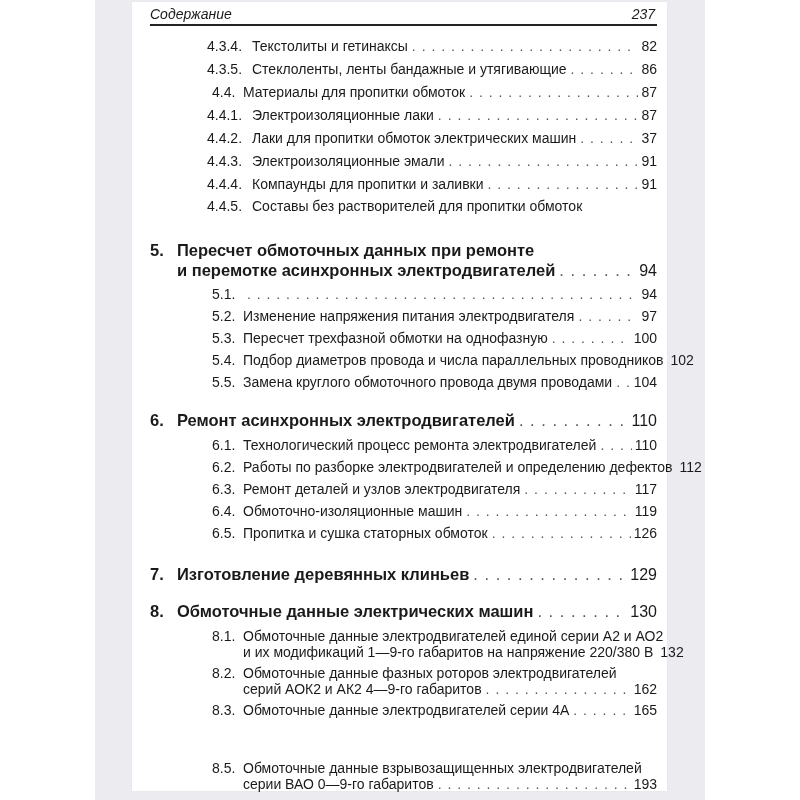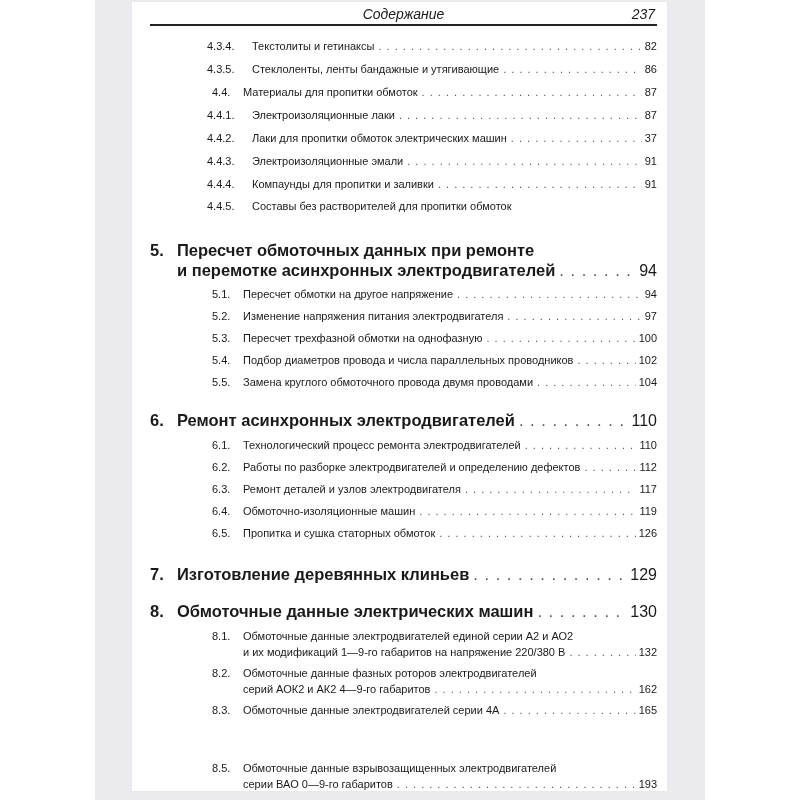--- a/index.html
+++ b/index.html
@@ -13,28 +13,28 @@
   }
   .page {
     position: absolute; left: 132px; top: 2px; width: 535px; height: 789px;
     background: #ffffff; box-shadow: 0 0 2px rgba(0,0,0,0.04);
   }
   .header {
     position: absolute; left: 18px; right: 10px; top: 0; height: 22px;
     border-bottom: 2px solid #222;
   }
   .header .title {
-    position: absolute; left: 0; right: 0; top: 4px; text-align: center;
+    position: absolute; left: 0; right: 0; top: 4px; 
     font-style: italic; font-size: 14px;
   }
   .header .pno {
     position: absolute; right: 2px; top: 4px; font-style: italic; font-size: 14px;
   }
   .entry {
-    position: absolute; right: 10px; font-size: 11px; line-height: 16px;
+    position: absolute; right: 10px; font-size: 14px; line-height: 16px;
   }
   .entry .num { position: absolute; left: 0; top: 0; }
   .entry .text { display: block; }
   .line { display: flex; align-items: baseline; white-space: nowrap; }
   .line .t { flex: 0 0 auto; }
   .line .dots {
     flex: 1 1 auto; overflow: hidden; color: #555; letter-spacing: 4px; margin: 0 3px 0 4px;
     text-align: right;
   }
   .line .dots::before {
@@ -159,21 +159,20 @@
           <span class="dots"></span>
           <span class="pg">94</span>
         </div>
     </div>
   </div>
 
   <div class="entry lvl2" style="top:284px">
     <span class="num">5.1.</span>
     <div class="text">
         <div class="line">
-          <span class="t">Пересчет обмотки на другое напряжение</span>
           <span class="dots"></span>
           <span class="pg">94</span>
         </div>
       </div>
   </div>
 
   <div class="entry lvl2" style="top:306px">
     <span class="num">5.2.</span>
     <div class="text">
         <div class="line">

